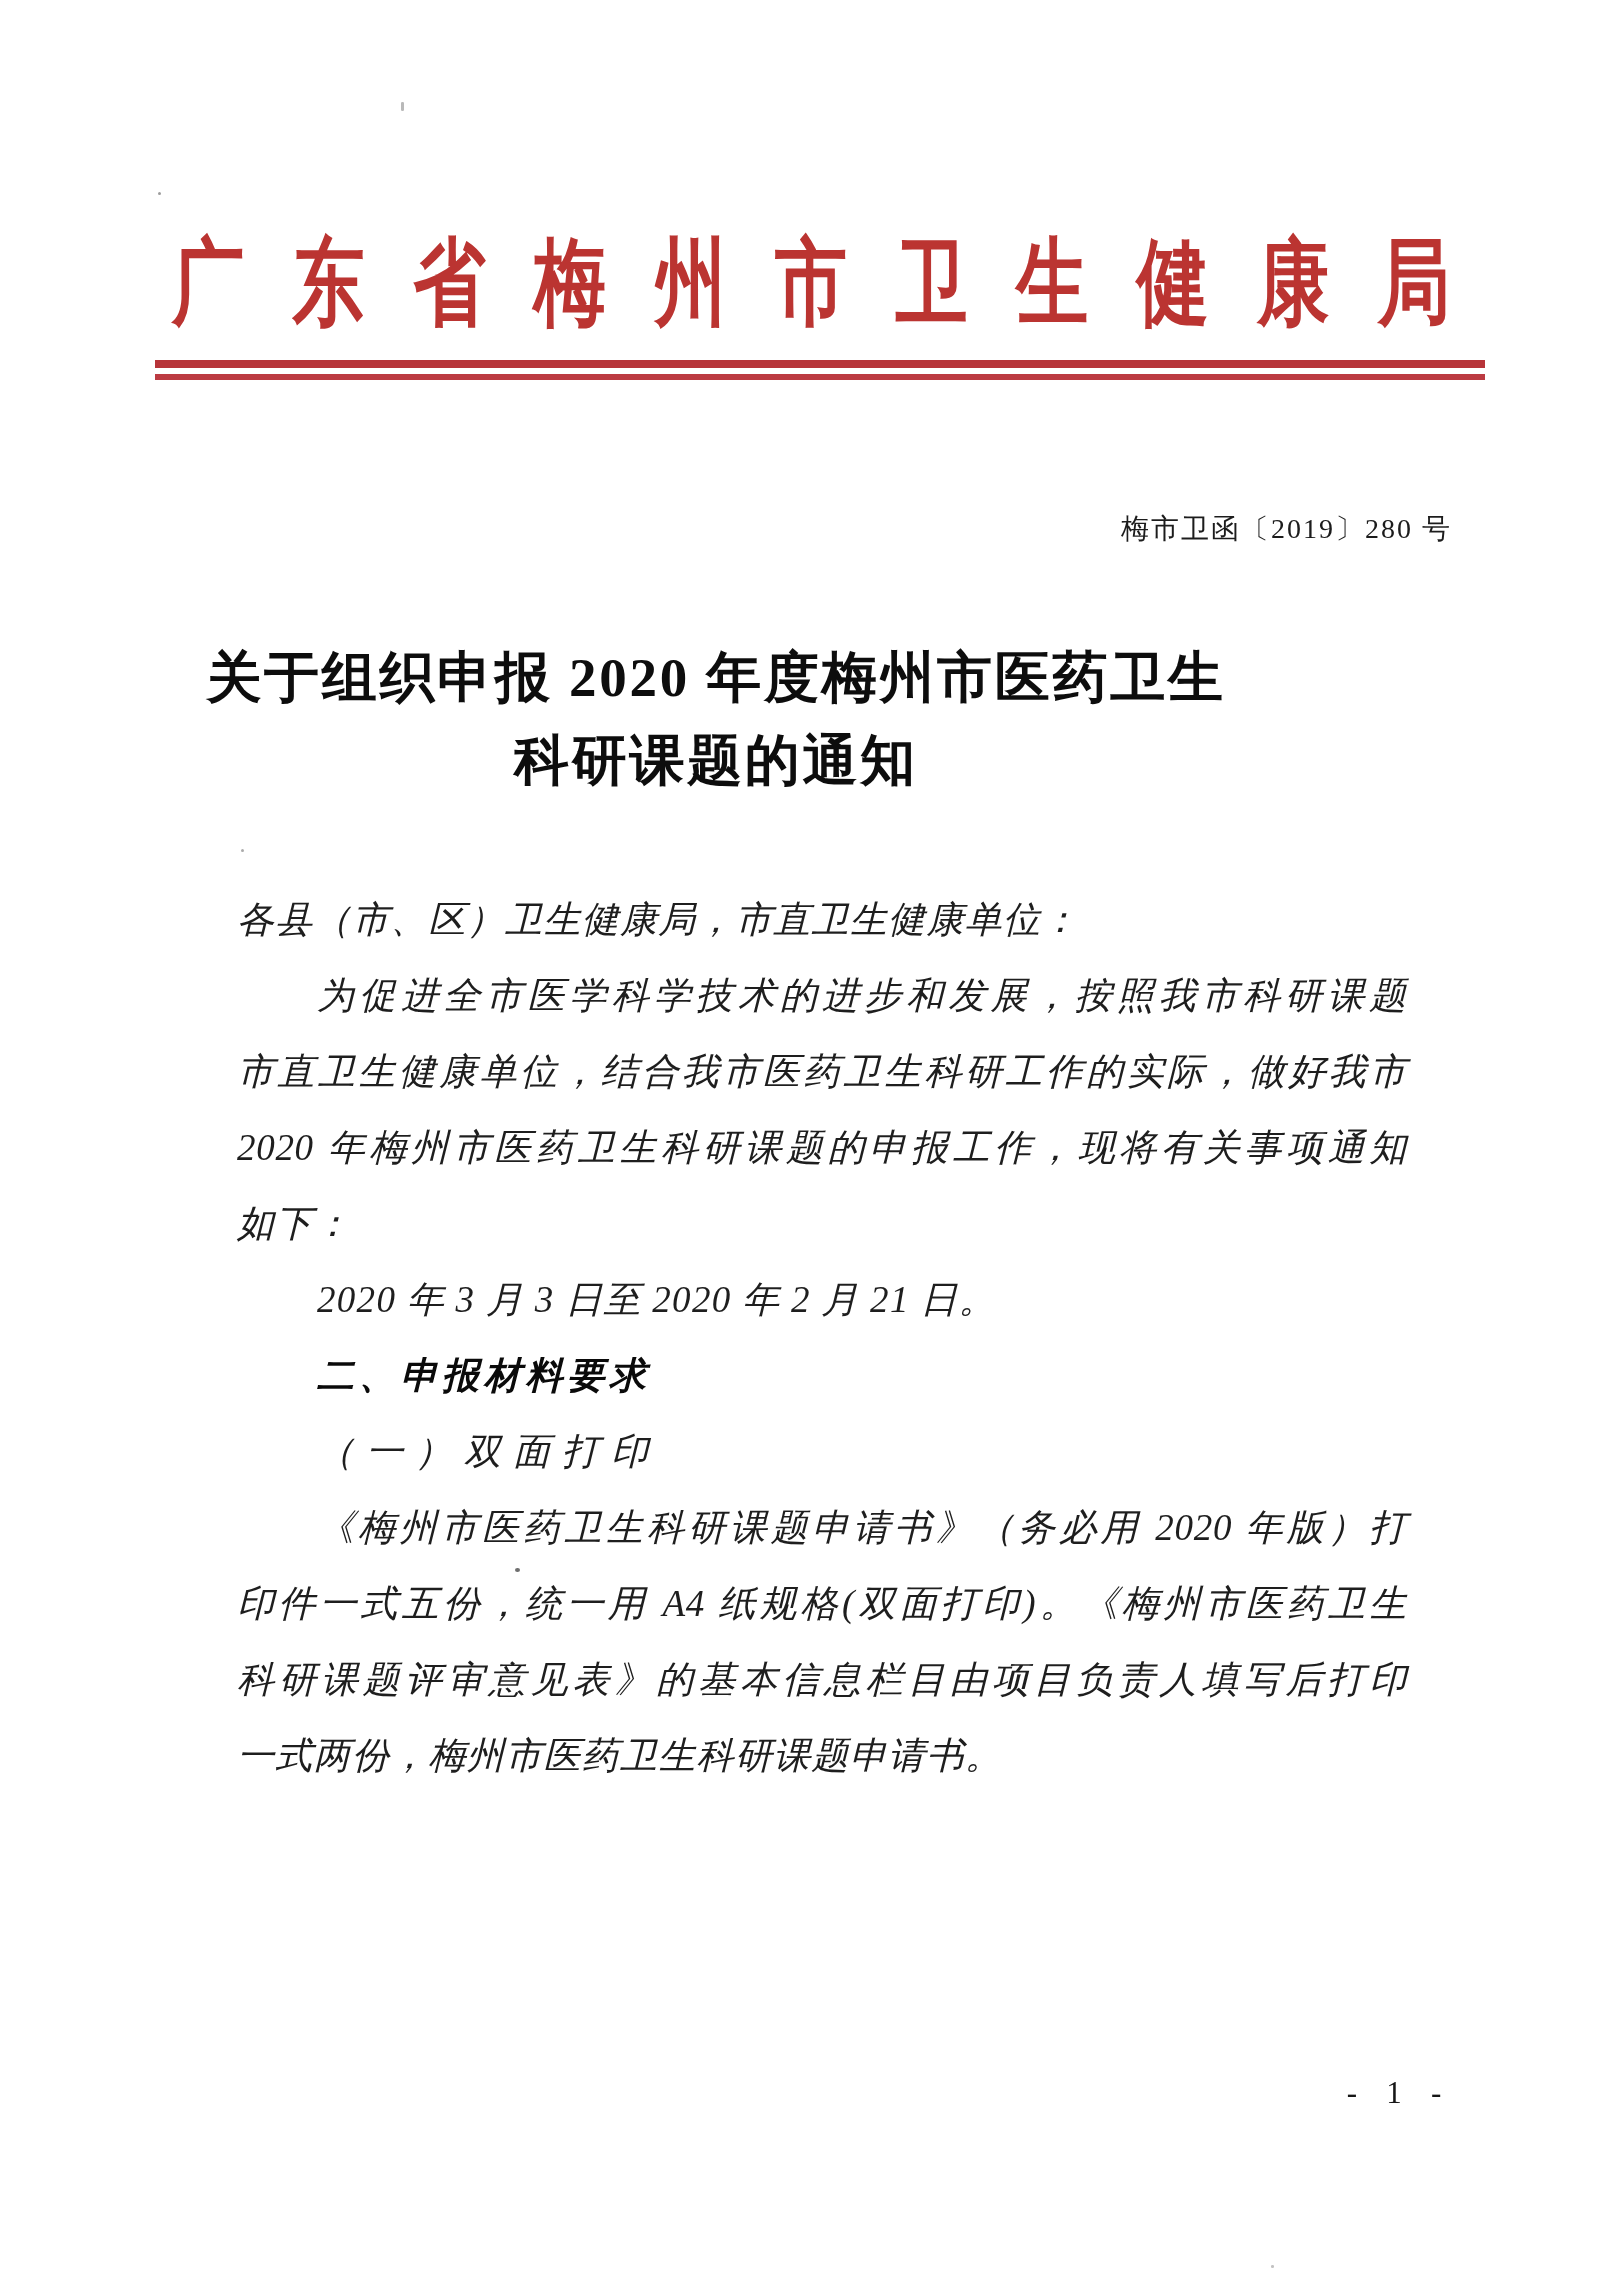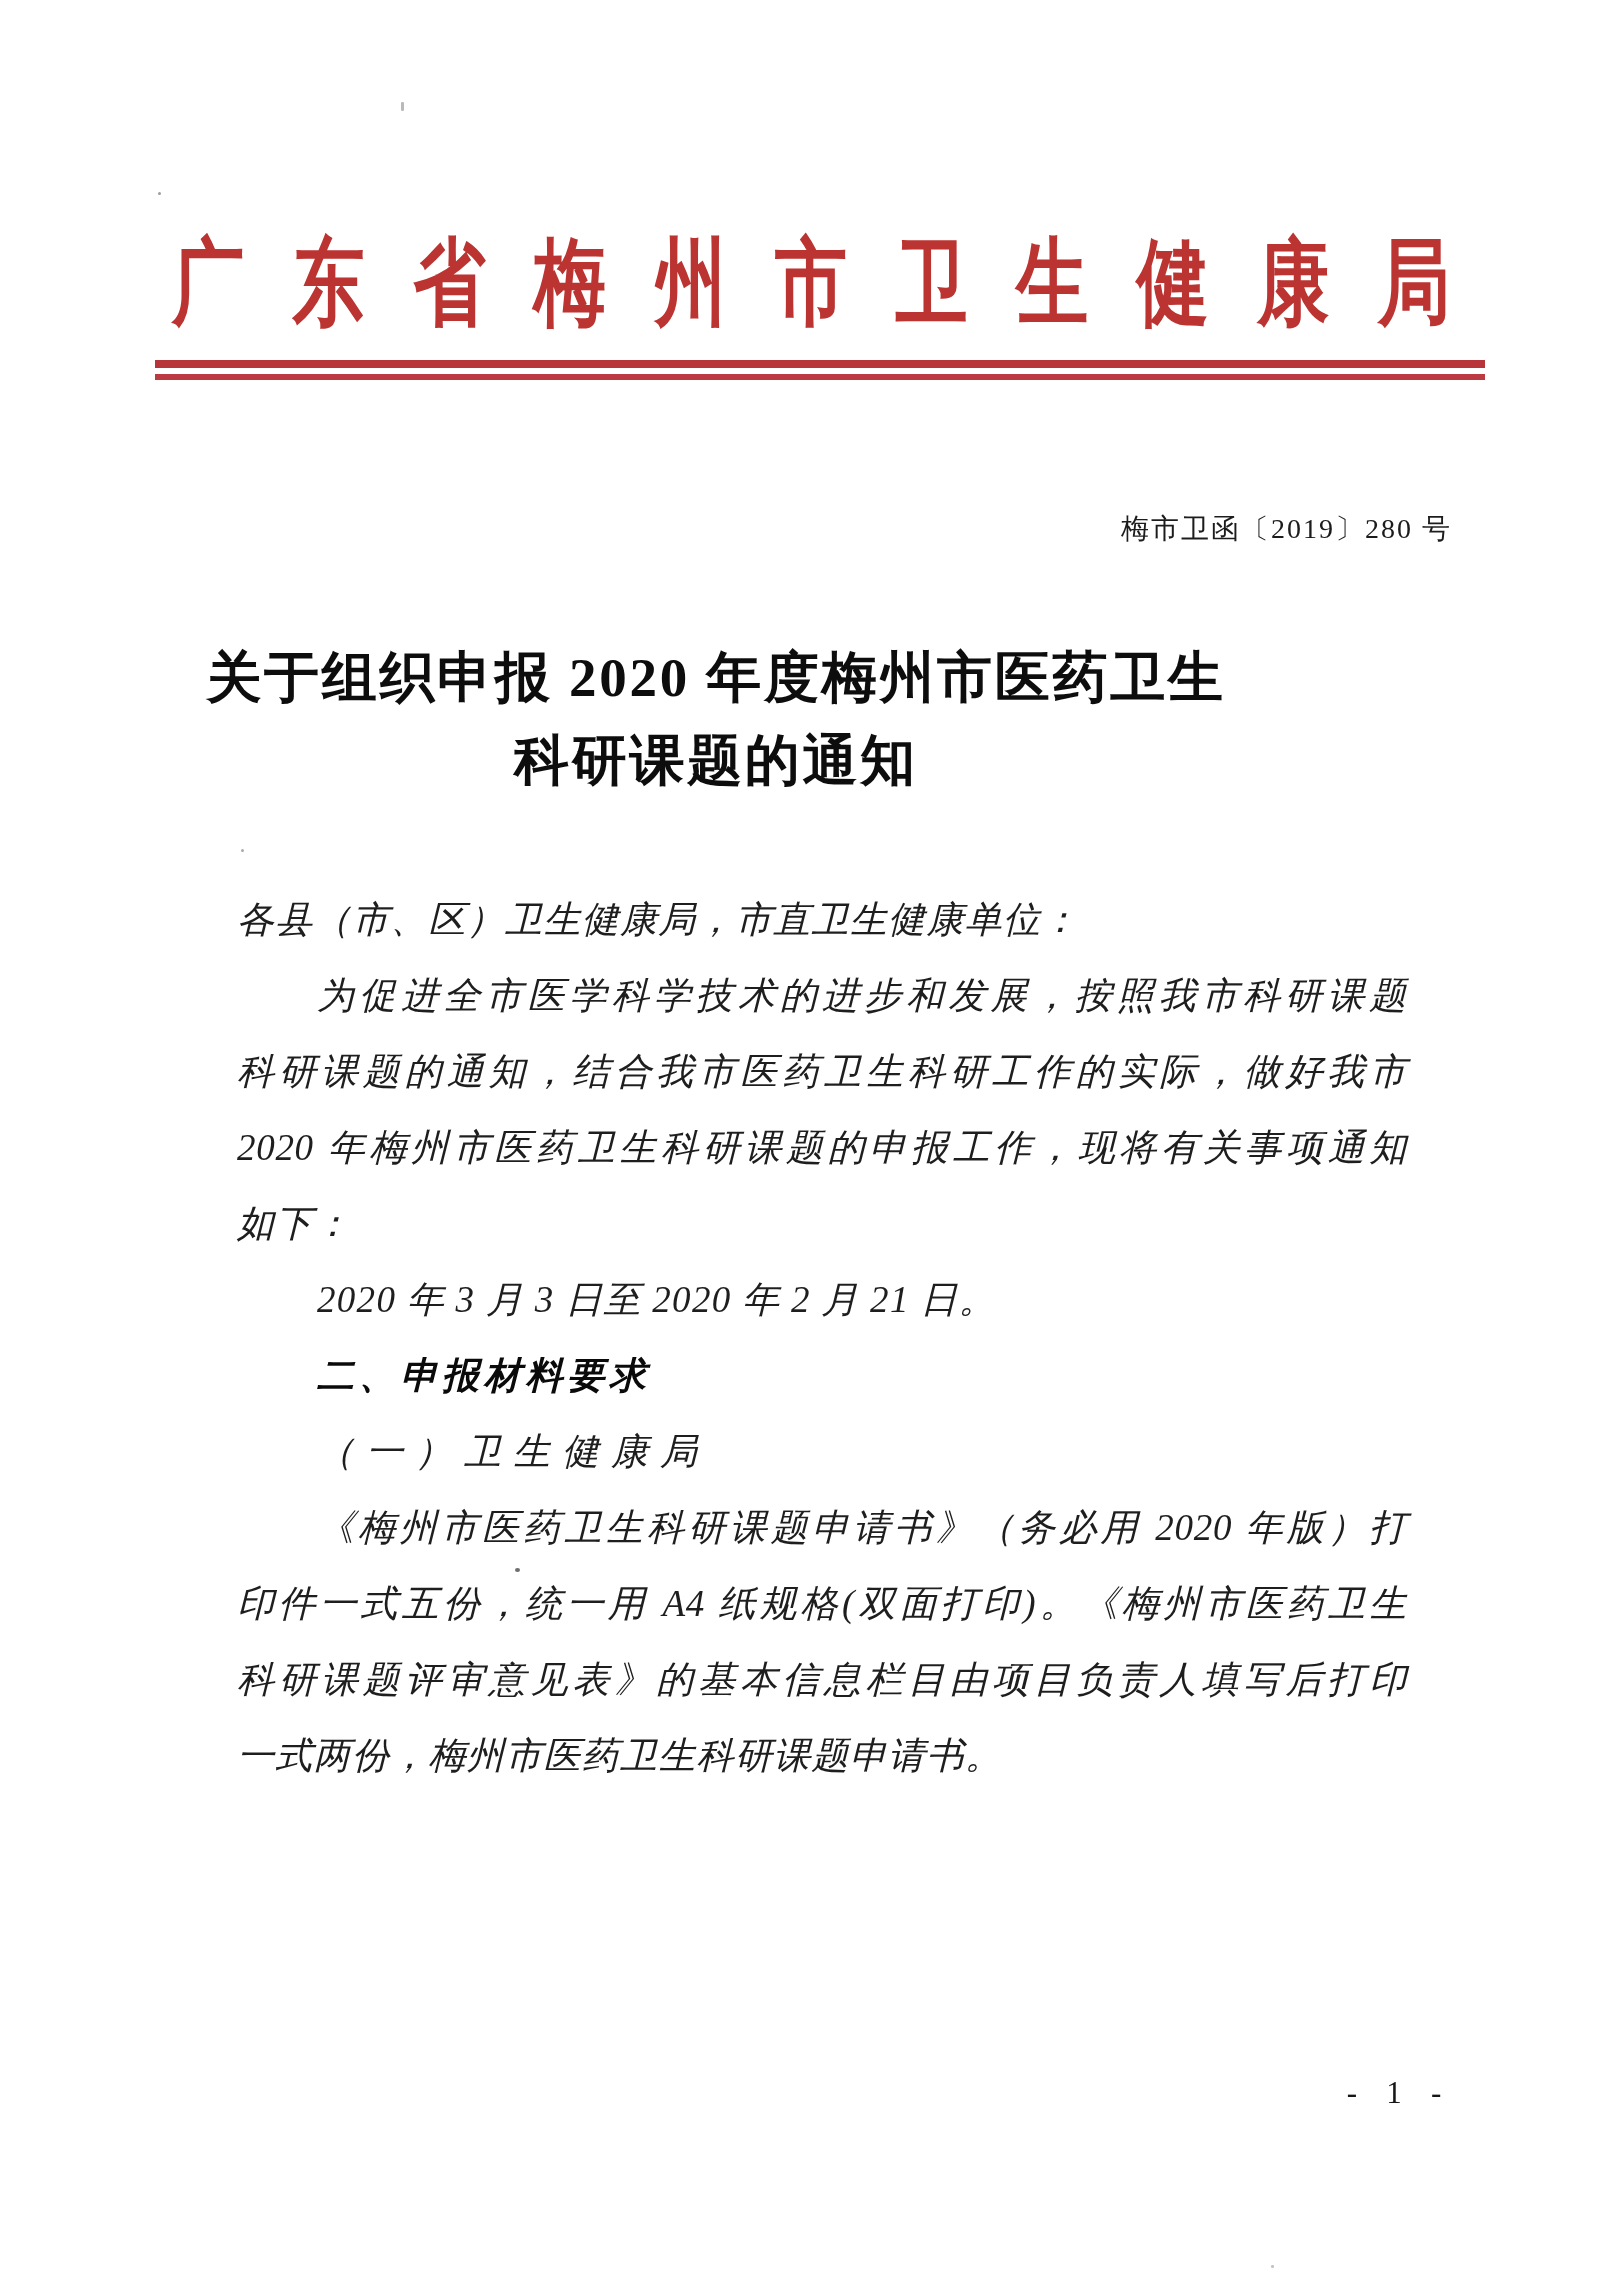--- a/index.html
+++ b/index.html
@@ -88,26 +88,26 @@
   <div class="docnum">梅市卫函〔2019〕280 号</div>
 
   <div class="title">
     <div>关于组织申报 2020 年度梅州市医药卫生</div>
     <div>科研课题的通知</div>
   </div>
 
   <div class="body" id="body">
       <div class="line plain">各县（市、区）卫生健康局，市直卫生健康单位：</div>
       <div class="line plain indent fill">为促进全市医学科学技术的进步和发展，按照我市科研课题</div>
-      <div class="line plain fill">科研课题的通知，结合我市医药卫生科研工作的实际，做好我市</div>
+      <div class="line plain fill">市直卫生健康单位，结合我市医药卫生科研工作的实际，做好我市</div>
       <div class="line plain fill">2020 年梅州市医药卫生科研课题的申报工作，现将有关事项通知</div>
       <div class="line plain">如下：</div>
       <div class="line plain indent">2020 年 3 月 3 日至 2020 年 2 月 21 日。</div>
       <div class="line heading indent">二、申报材料要求</div>
-      <div class="line sub indent">（一）卫生健康局</div>
+      <div class="line sub indent">（一）双面打印</div>
       <div class="line plain indent fill">《梅州市医药卫生科研课题申请书》（务必用 2020 年版）打</div>
       <div class="line plain fill">印件一式五份，统一用 A4 纸规格(双面打印)。《梅州市医药卫生</div>
       <div class="line plain fill">科研课题评审意见表》的基本信息栏目由项目负责人填写后打印</div>
       <div class="line plain">一式两份，梅州市医药卫生科研课题申请书。</div>
     </div>
 
   <div class="pagenum">- 1 -</div>
 
   <div class="speck s1"></div>
   <div class="speck s2"></div>

